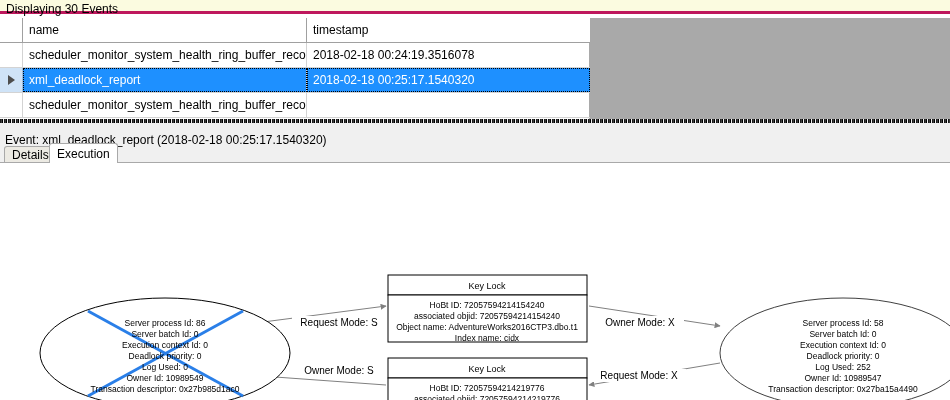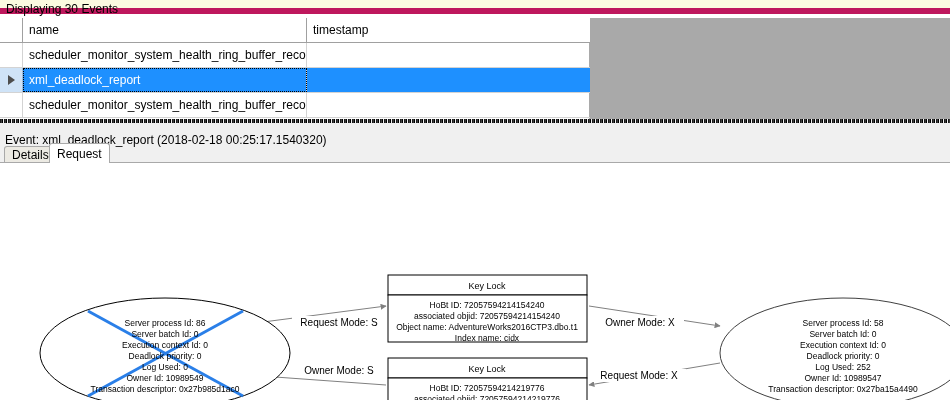--- a/index.html
+++ b/index.html
@@ -6,21 +6,21 @@
   body{
     width:950px;height:400px;overflow:hidden;
     font-family:"Liberation Sans", sans-serif;
     font-size:12px;color:#000;background:#ffffff;
   }
   .app{position:relative;width:950px;height:400px;}
 
   
   .status-bar{
     position:absolute;left:0;top:0;width:950px;height:14px;
-    background:#fbfbe0;border-bottom:6px solid #be185d;
+    background:#fbfbe0;border-bottom:3px solid #be185d;
     box-sizing:border-box;
   }
   .status-bar .txt{
     position:absolute;left:6px;top:2px;font-size:12px;color:#000;
     white-space:nowrap;
   }
 
   
   .grid-wrap{
     position:absolute;left:0;top:18px;width:950px;height:101px;
@@ -155,48 +155,50 @@
 
       <div class="grow header" style="top:0">
         <div class="gcell c-sel"></div>
         <div class="gcell c-ts">timestamp</div>
         <div class="gcell c-name">name</div>
       </div>
 
       <div class="grow" style="top:25px">
         <div class="gcell c-sel"></div>
         <div class="gcell c-name">scheduler_monitor_system_health_ring_buffer_recorded</div>
+        <div class="gcell c-ts">2018-02-18 00:24:19.3516078</div>
       </div>
 
       <div class="grow selected" style="top:50px">
         <div class="gcell c-sel">
           <span class="tri"></span>
         </div>
         <div class="gcell c-name">xml_deadlock_report</div>
+        <div class="gcell c-ts">2018-02-18 00:25:17.1540320</div>
       </div>
 
       <div class="grow" style="top:75px">
         <div class="gcell c-sel"></div>
         <div class="gcell c-name">scheduler_monitor_system_health_ring_buffer_recorded</div>
       </div>
 
     </div>
   </div>
 
   <div class="splitter">
       <i></i>
     </div>
 
   <div class="detail-pane">
 
     <div class="event-title">Event: xml_deadlock_report (2018-02-18 00:25:17.1540320)</div>
 
     <div class="tabstrip">
       <div class="tab tab-details">Details</div>
-      <div class="tab tab-deadlock active">Request</div>
+      <div class="tab tab-deadlock active">Execution</div>
     </div>
 
     <div class="tab-content">
 
       <div class="graph">
         <svg width="950" height="237" viewBox="0 0 950 237" xmlns="http://www.w3.org/2000/svg">
 
           <defs>
             <marker id="arrow" viewBox="0 0 10 10" refX="9" refY="5" markerWidth="6" markerHeight="6" orient="auto-start-reverse">
               <path d="M 0 0 L 10 5 L 0 10 z" fill="#808080"></path>

